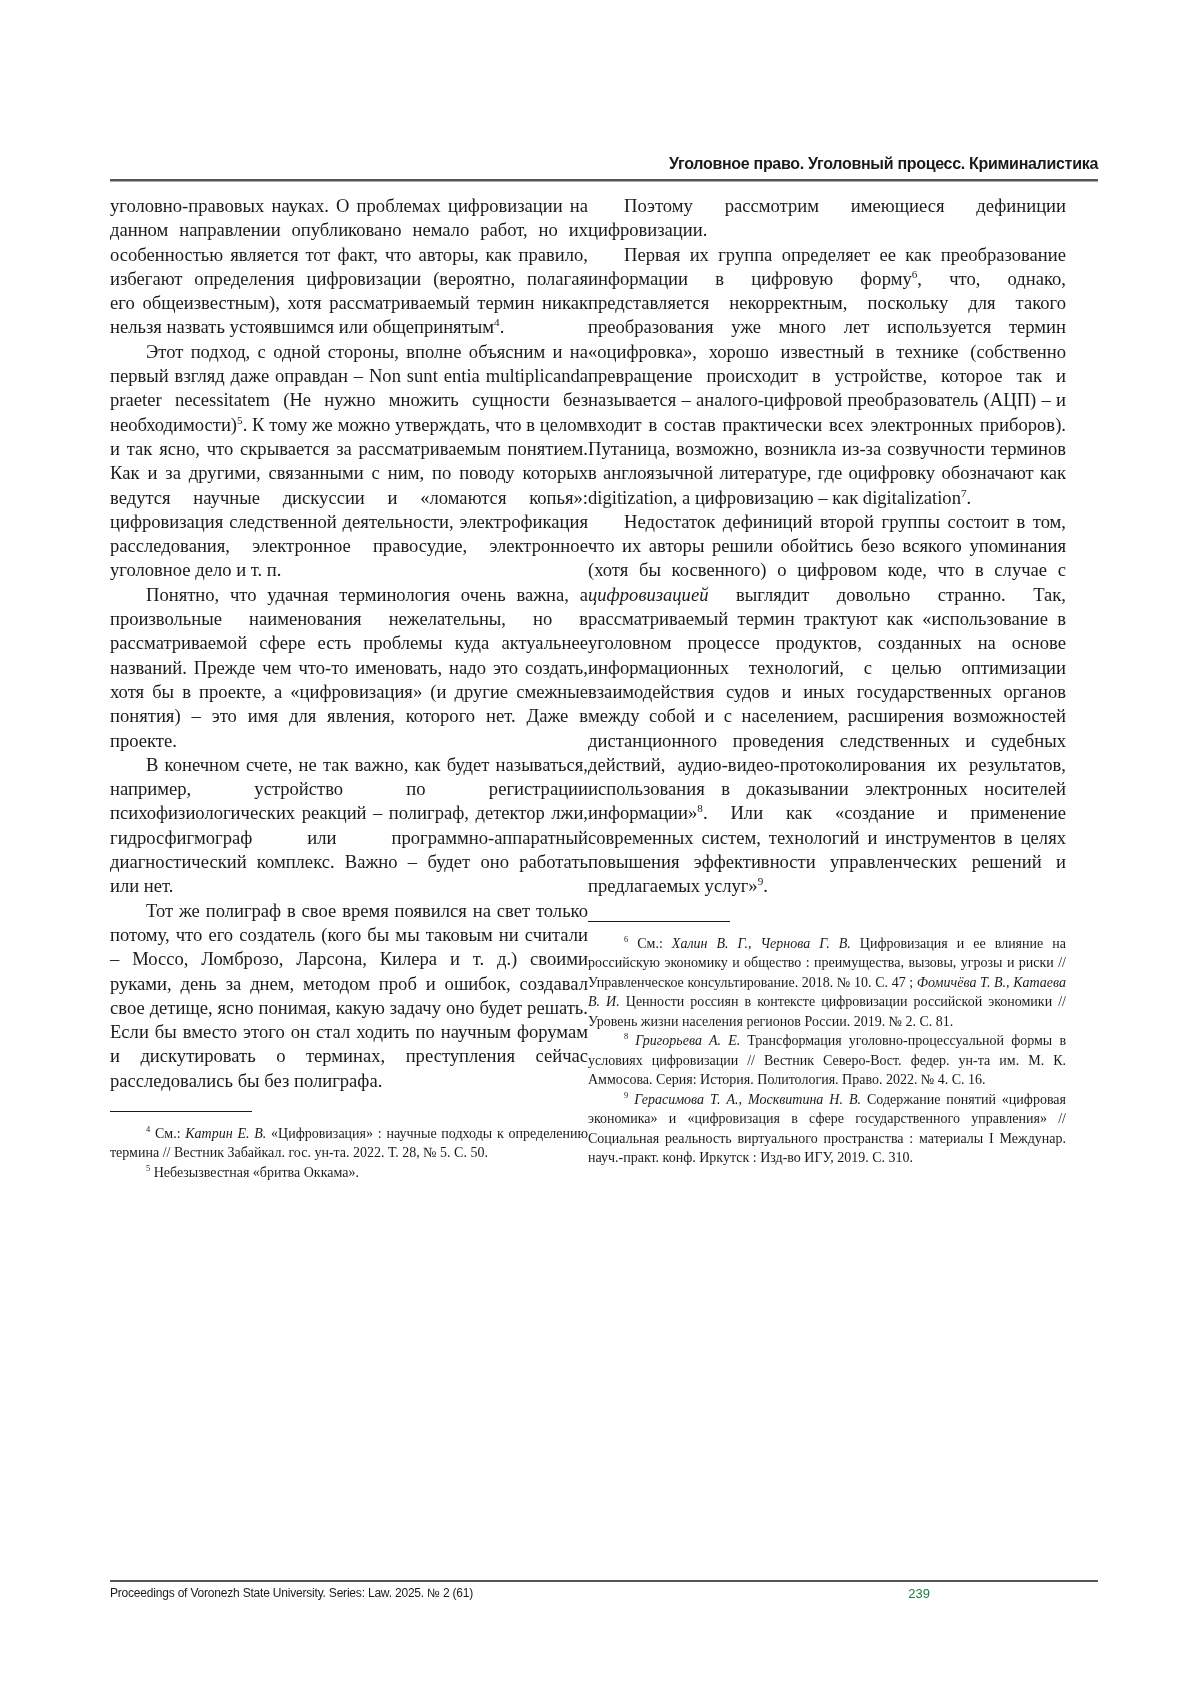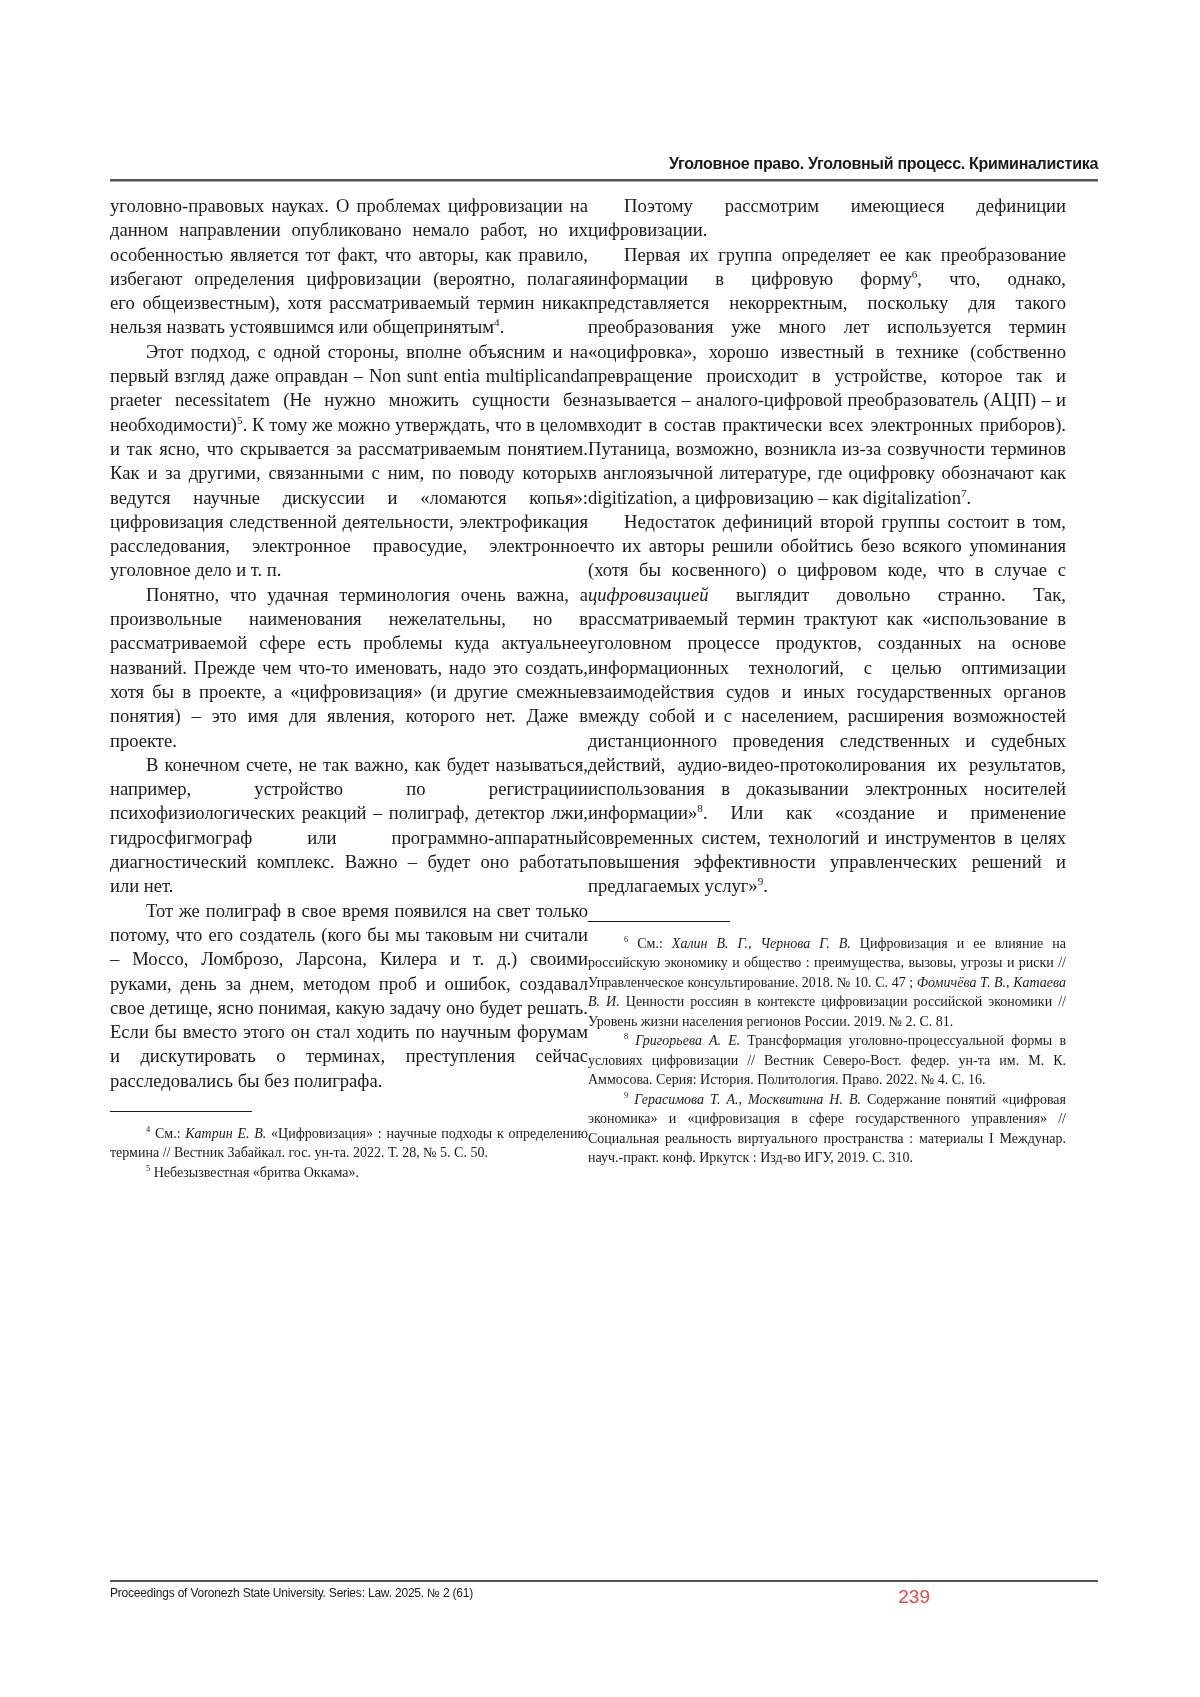--- a/index.html
+++ b/index.html
@@ -16,21 +16,21 @@
   .col-right { left: 588px; }
   .col p { margin: 0; text-indent: 0; }
   .col p.ind { text-indent: 36px; }
   sup { font-size: 60%; line-height: 0; vertical-align: super; }
   .fn-sep { width: 142px; height: 1px; background: #1a1a1a; margin: 0 0 12px 0; }
   .footnotes { font-family: "Liberation Serif", serif; font-size: 14px; line-height: 19.5px; text-align: justify; }
   .footnotes p { margin: 0; text-indent: 36px; }
   .footnotes i { font-style: italic; }
   .foot-rule { position: absolute; left: 110px; top: 1580px; width: 988px; height: 2px; background: #555; }
   .footer-journal { position: absolute; left: 110px; top: 1586px; font-family: "Liberation Sans", sans-serif; font-size: 12px; color: #1a1a1a; letter-spacing: -0.2px; }
-  .footer-page { position: absolute; right: 102px; top: 1586px; font-family: "Liberation Sans", sans-serif; font-size: 19px; color: #ef4444; }
+  .footer-page { position: absolute; right: 102px; top: 1586px; font-family: "Liberation Sans", sans-serif; font-size: 13px; color: #15803d; }
 </style>
 </head>
 <body>
 
 <div class="page">
 
   <div class="running-head">Уголовное право. Уголовный процесс. Криминалистика</div>
   <div class="head-rule"></div>
 
   <div class="col col-left">

